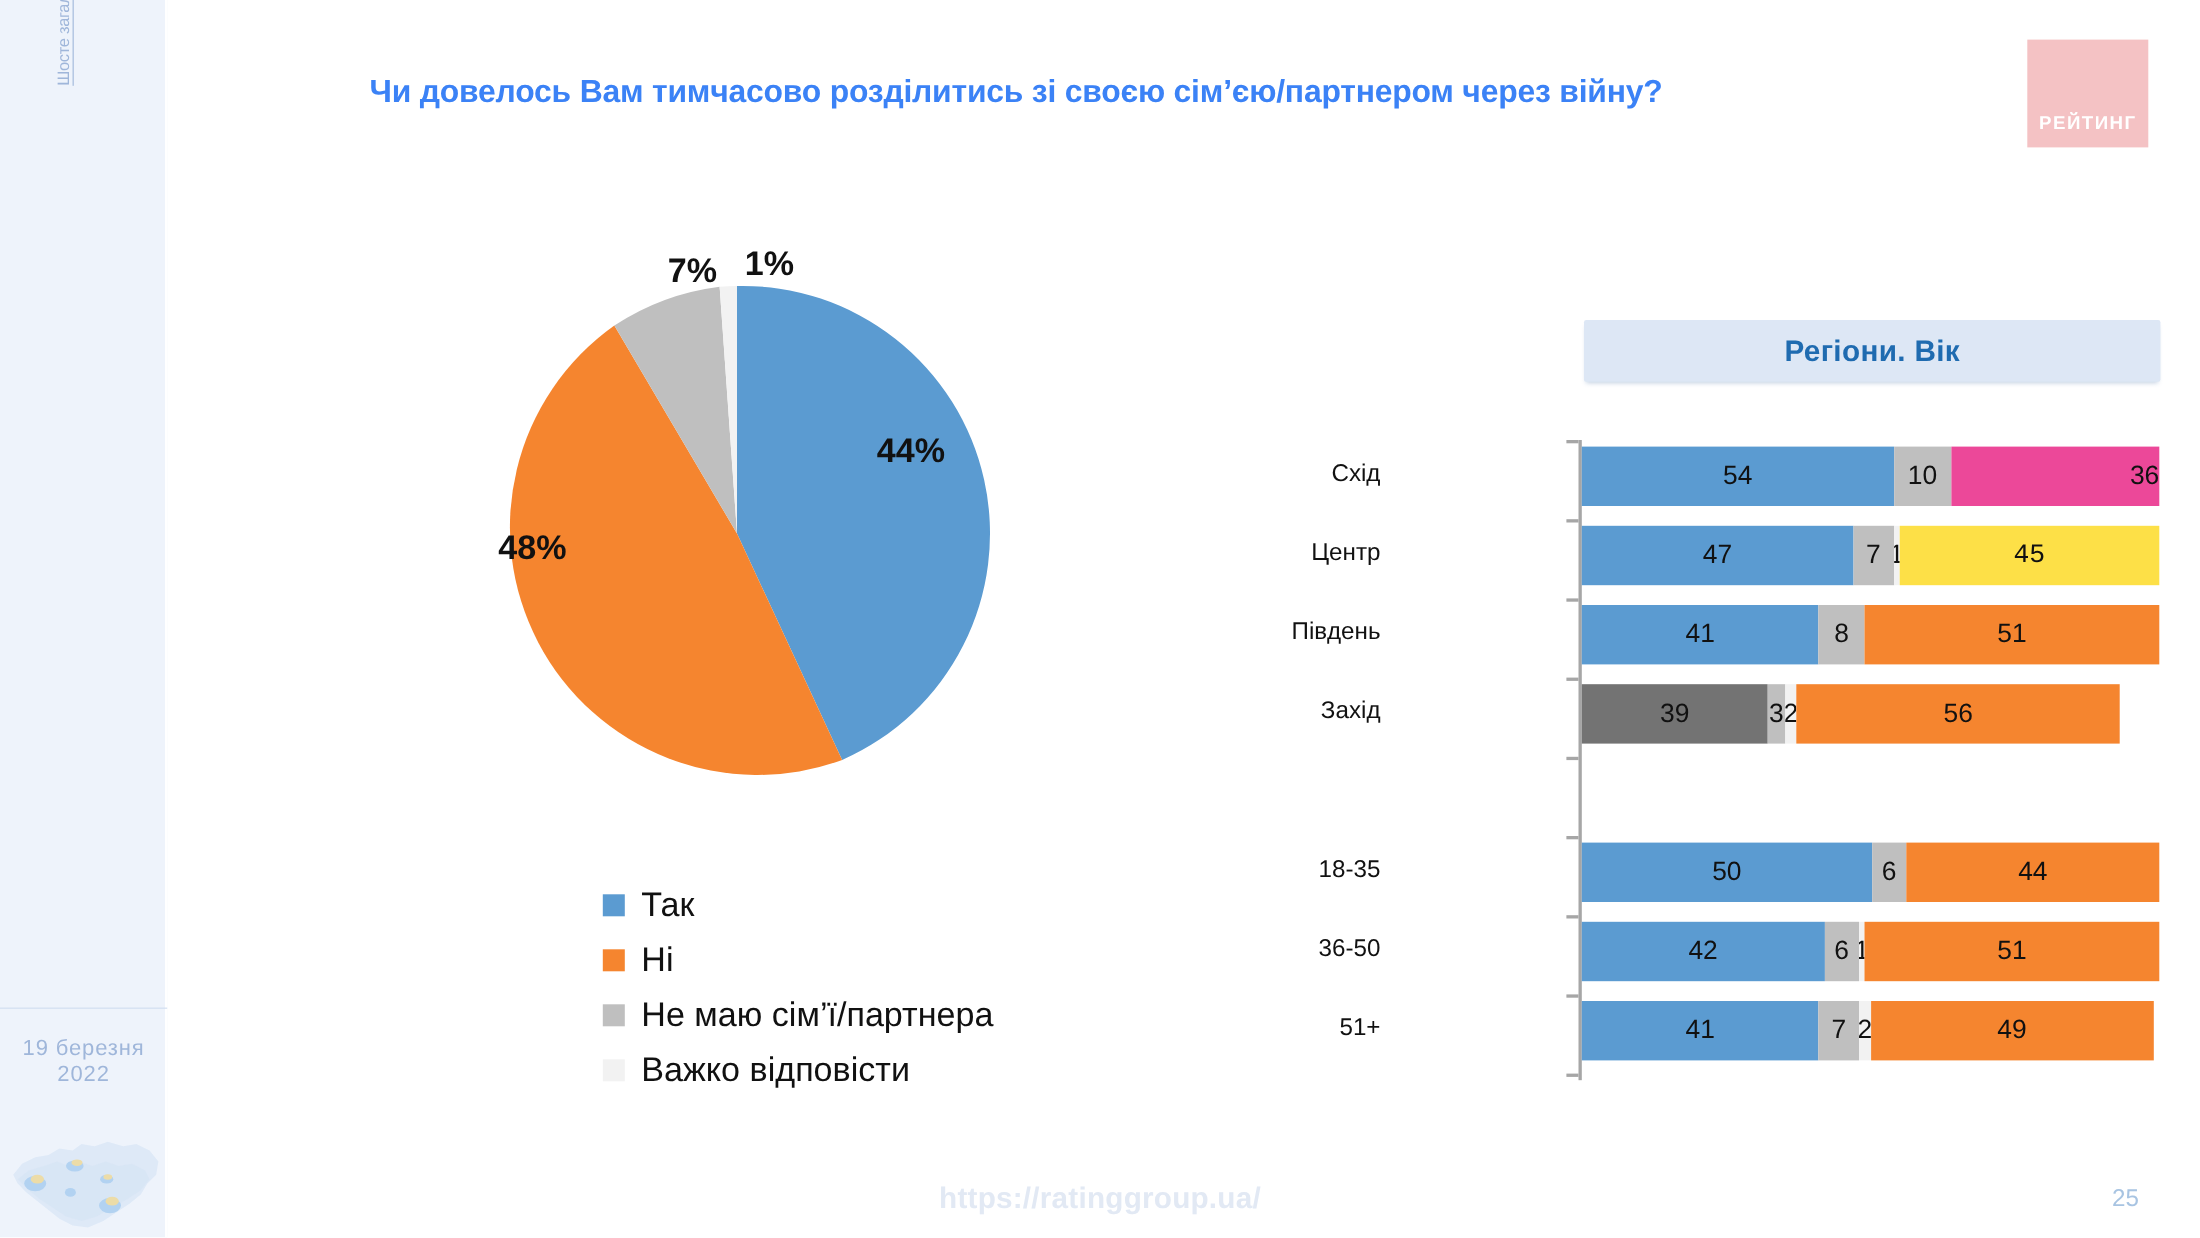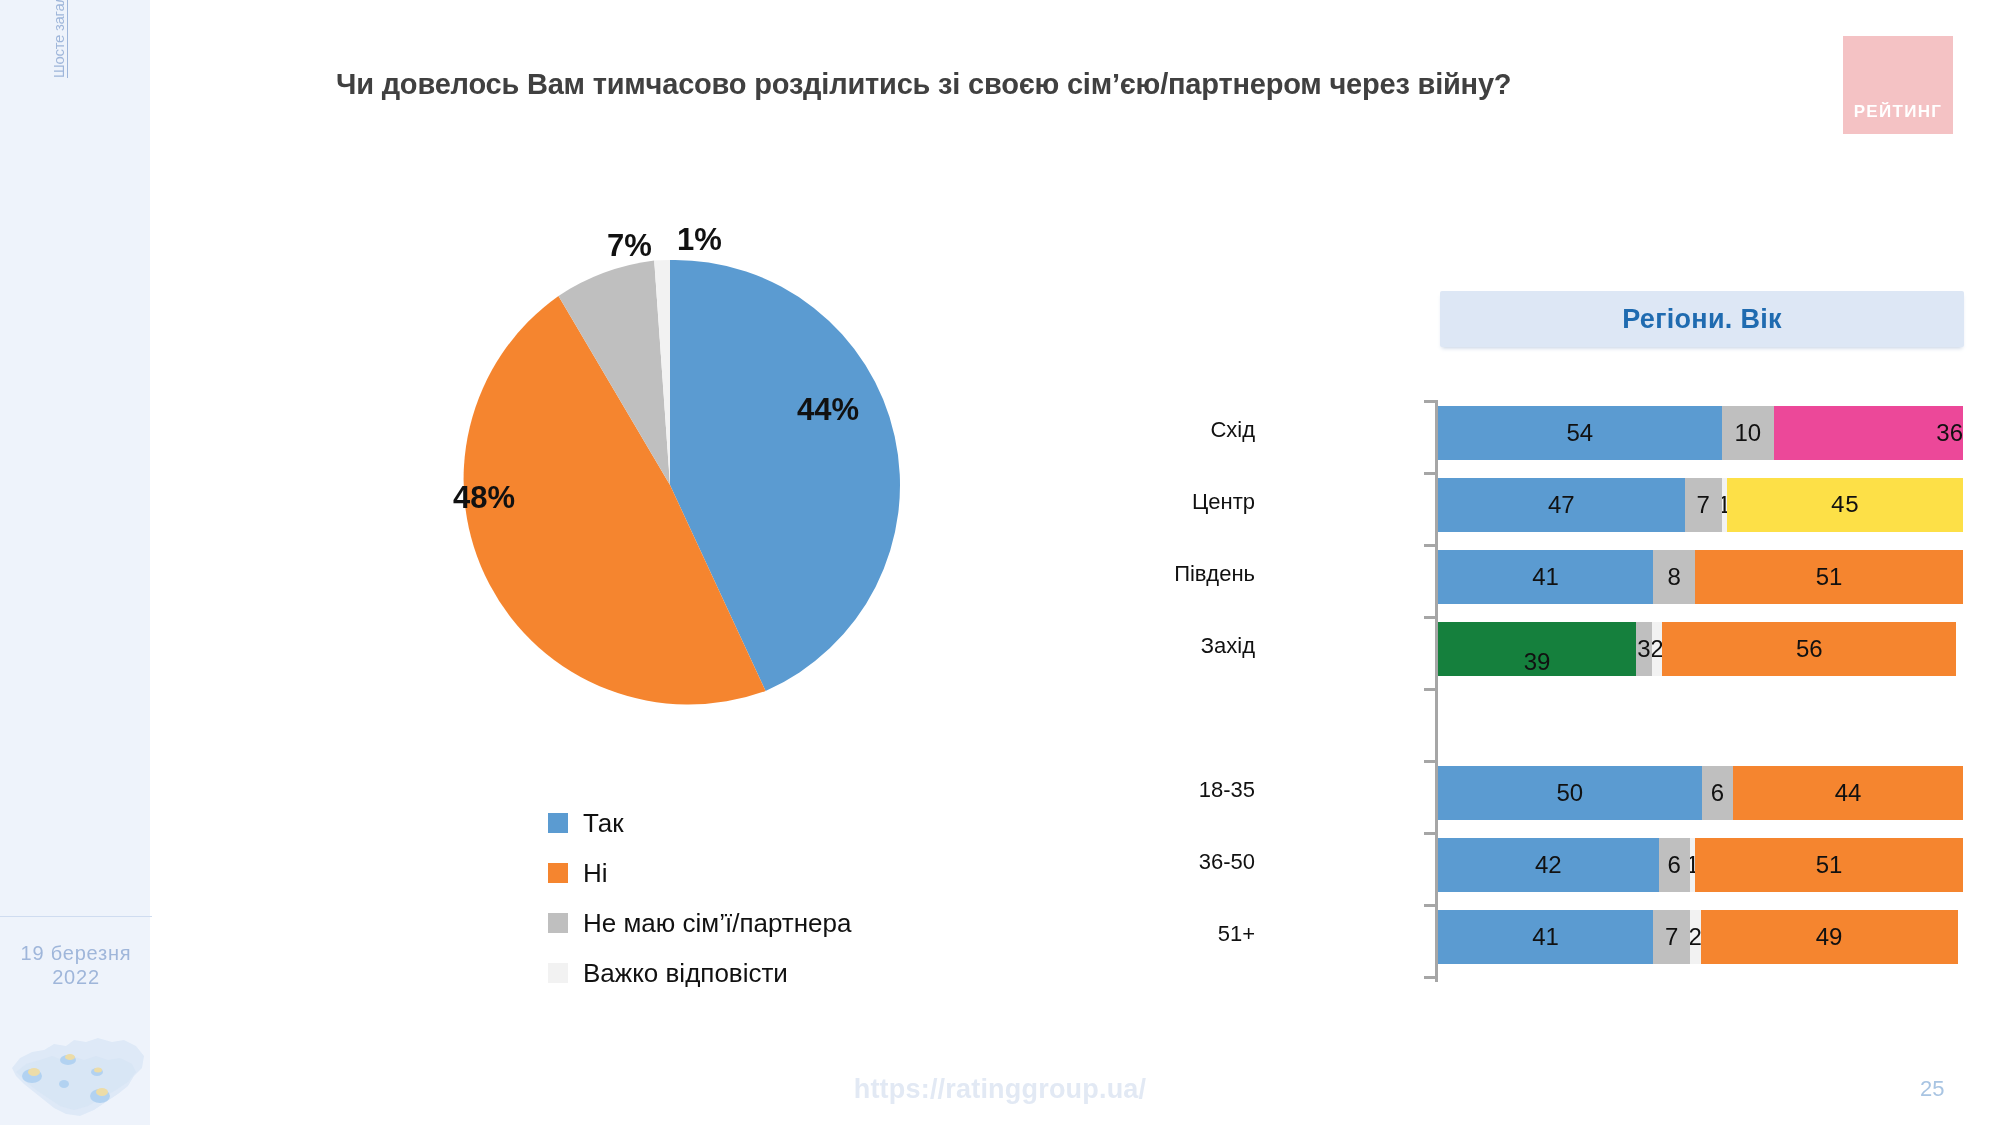--- a/index.html
+++ b/index.html
@@ -55,21 +55,21 @@
     opacity: 0.85;
   }
 
   
   .slide-title {
     position: absolute;
     left: 336px; top: 68px;
     width: 1440px;
     font-size: 29px;
     font-weight: bold;
-    color: #404040;
+    color: #3b82f6;
     letter-spacing: -0.2px;
   }
 
   
   .logo-box {
     position: absolute;
     left: 1843px; top: 36px;
     width: 110px; height: 98px;
     background: #f4c2c4;
     display: flex;
@@ -113,21 +113,21 @@
     display: flex;
     align-items: center;
     height: 50px;
   }
   .legend-swatch {
     width: 20px; height: 20px;
     margin-right: 15px;
     flex: 0 0 auto;
   }
   .legend-label {
-    font-size: 26px;
+    font-size: 31px;
     color: #111111;
     white-space: nowrap;
   }
 
   
   .panel-header {
     position: absolute;
     left: 1440px; top: 291px;
     width: 524px; height: 56px;
     background: #dde7f5;
@@ -331,21 +331,21 @@
           </div>
           <div class="bar-seg" style="width: 42px; background: rgb(191, 191, 191);">
             <span>8</span>
           </div>
           <div class="bar-seg" style="width: 267.75px; background: rgb(245, 133, 47);">
             <span>51</span>
           </div>
         </div>
         <div class="bar-row" style="top: 222px;">
           <div class="bar-cat" style="top: 11px;">Захід</div>
-          <div class="bar-seg" style="width: 198px; background: #15803d; align-items: flex-end;">
+          <div class="bar-seg" style="width: 169px; background: #737373;">
             <span>39</span>
           </div>
           <div class="bar-seg" style="width: 15.75px; background: rgb(191, 191, 191);">
             <span>3</span>
           </div>
           <div class="bar-seg" style="width: 10.5px; background: rgb(242, 242, 242);">
             <span>2</span>
           </div>
           <div class="bar-seg" style="width: 294px; background: rgb(245, 133, 47);">
             <span>56</span>

